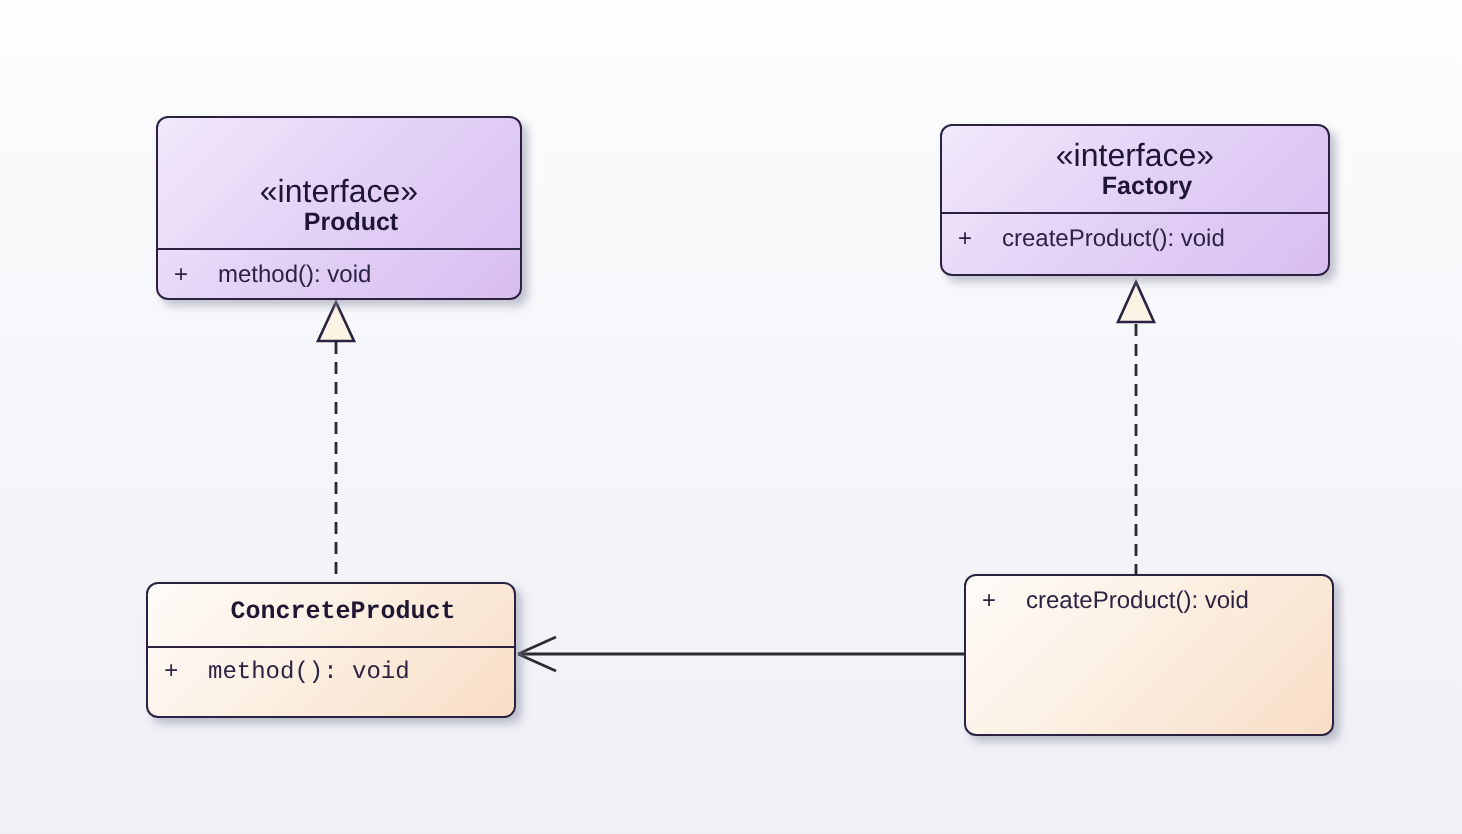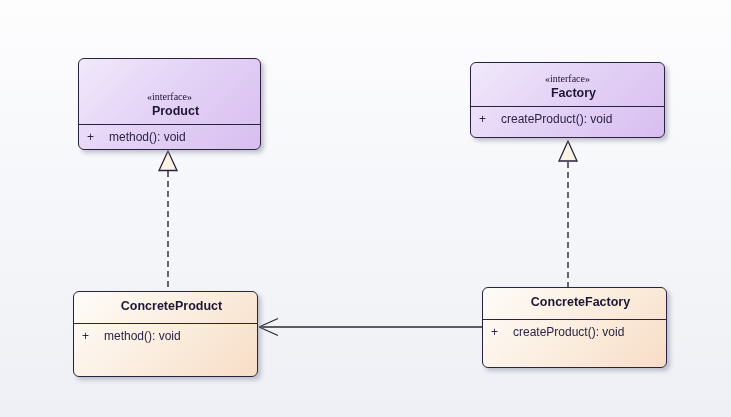--- a/index.html
+++ b/index.html
@@ -37,24 +37,23 @@
     justify-content: flex-end;
     align-items: center;
     padding-bottom: 5px;
     flex: 0 0 auto;
   }
   .node-header.centered {
     justify-content: center;
     padding-bottom: 2px;
   }
   .stereotype {
-    font-size: 10px;
+    font-size: 16px;
     line-height: 14px;
     color: #1f1633;
-    font-family: Liberation Serif, serif;
   }
   .class-name {
     font-size: 12.5px;
     line-height: 15px;
     font-weight: bold;
     color: #1f1633;
     margin-left: 12px;
   }
   .member-row {
     display: flex;
@@ -65,21 +64,21 @@
   }
   .member-vis {
     width: 22px;
     flex: 0 0 22px;
   }
   
   #node-product          { left: 78px;  top: 58px;  width: 183px; height: 92px; }
   #node-product .node-header { height: 66px; }
   #node-factory          { left: 470px; top: 62px;  width: 195px; height: 76px; }
   #node-factory .node-header { height: 44px; }
-  #node-concrete-product { left: 73px;  top: 291px; width: 185px; height: 86px; }
+  #node-concrete-product { left: 73px;  top: 291px; width: 185px; height: 68px; font-family: Liberation Mono, monospace; }
   #node-concrete-product .node-header { height: 32px; }
   #node-concrete-factory { left: 482px; top: 287px; width: 185px; height: 81px; }
   #node-concrete-factory .node-header { height: 32px; }
   .connector-layer {
     position: absolute;
     left: 0;
     top: 0;
     width: 731px;
     height: 417px;
   }
@@ -136,22 +135,19 @@
     <div class="node-header centered">
       <span class="class-name">ConcreteProduct</span>
     </div>
     <div class="member-row">
       <span class="member-vis">+</span>
       <span class="member-sig">method(): void</span>
     </div>
   </div>
 
   <div class="node orange" id="node-concrete-factory">
-    <div class="node-header centered">
-      <span class="class-name">ConcreteFactory</span>
-    </div>
     <div class="member-row">
       <span class="member-vis">+</span>
       <span class="member-sig">createProduct(): void</span>
     </div>
   </div>
 
 </div>
 
 </body></html>

